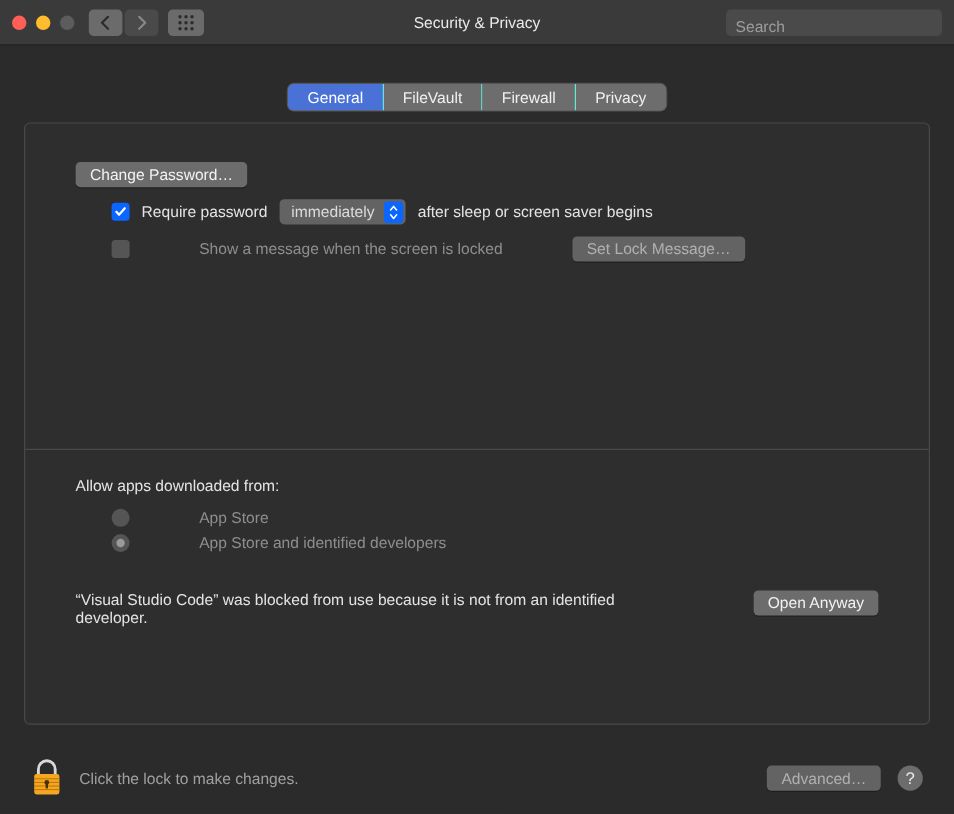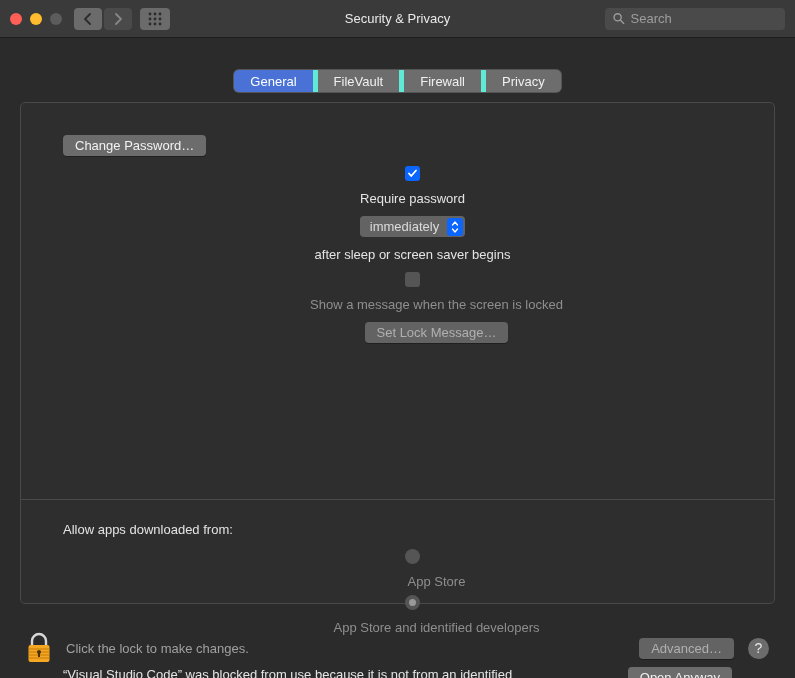--- a/index.html
+++ b/index.html
@@ -53,20 +53,21 @@
     }
     .searchbox {
       margin-left: auto;
       width: 180px; height: 22px;
       background: #4a4a4a;
       border-radius: 4px;
       display: flex; align-items: center;
       padding: 0 8px;
       gap: 6px;
       color: #9d9d9d;
+      flex-direction: column;
     }
     .searchbox input {
       background: transparent; border: none; outline: none;
       color: #dcdcdc; width: 100%;
       font-size: 13px;
     }
     .searchbox input::placeholder { color: #9d9d9d; }
 
     
     .tabstrip {
@@ -80,37 +81,37 @@
       box-shadow: 0 0 0 1px #555;
       background: #6d6d6d;
     }
     .seg button {
       border: none;
       background: #6d6d6d;
       color: #f0f0f0;
       padding: 2px 16px;
       font-size: 13px;
       height: 22px;
-      border-right: 5px solid #5eead4;
+      border-right: 1px solid #5eead4;
     }
     .seg button:last-child { border-right: none; }
     .seg button.active { background: #4a72d6; color: #fff; }
 
     
     .panel {
       margin: 10px 20px 18px 20px;
       border: 1px solid #494949;
       border-radius: 5px;
       padding: 32px 42px 40px 42px;
       position: relative;
       height: 502px;
       background: #2e2e2e;
     }
     .row { display: flex; align-items: center; gap: 10px; margin-bottom: 10px;}
-    .indent { padding-left: 30px; flex-direction: column; }
+    .indent { padding-left: 30px; }
     .label { color: #e4e4e4; }
     .dim { color: #8e8e8e; margin-left: 48px; }
     .btn {
       background: #6c6c6c;
       color: #f2f2f2;
       border: none;
       border-radius: 4px;
       padding: 2px 12px;
       font-size: 13px;
       height: 21px;

